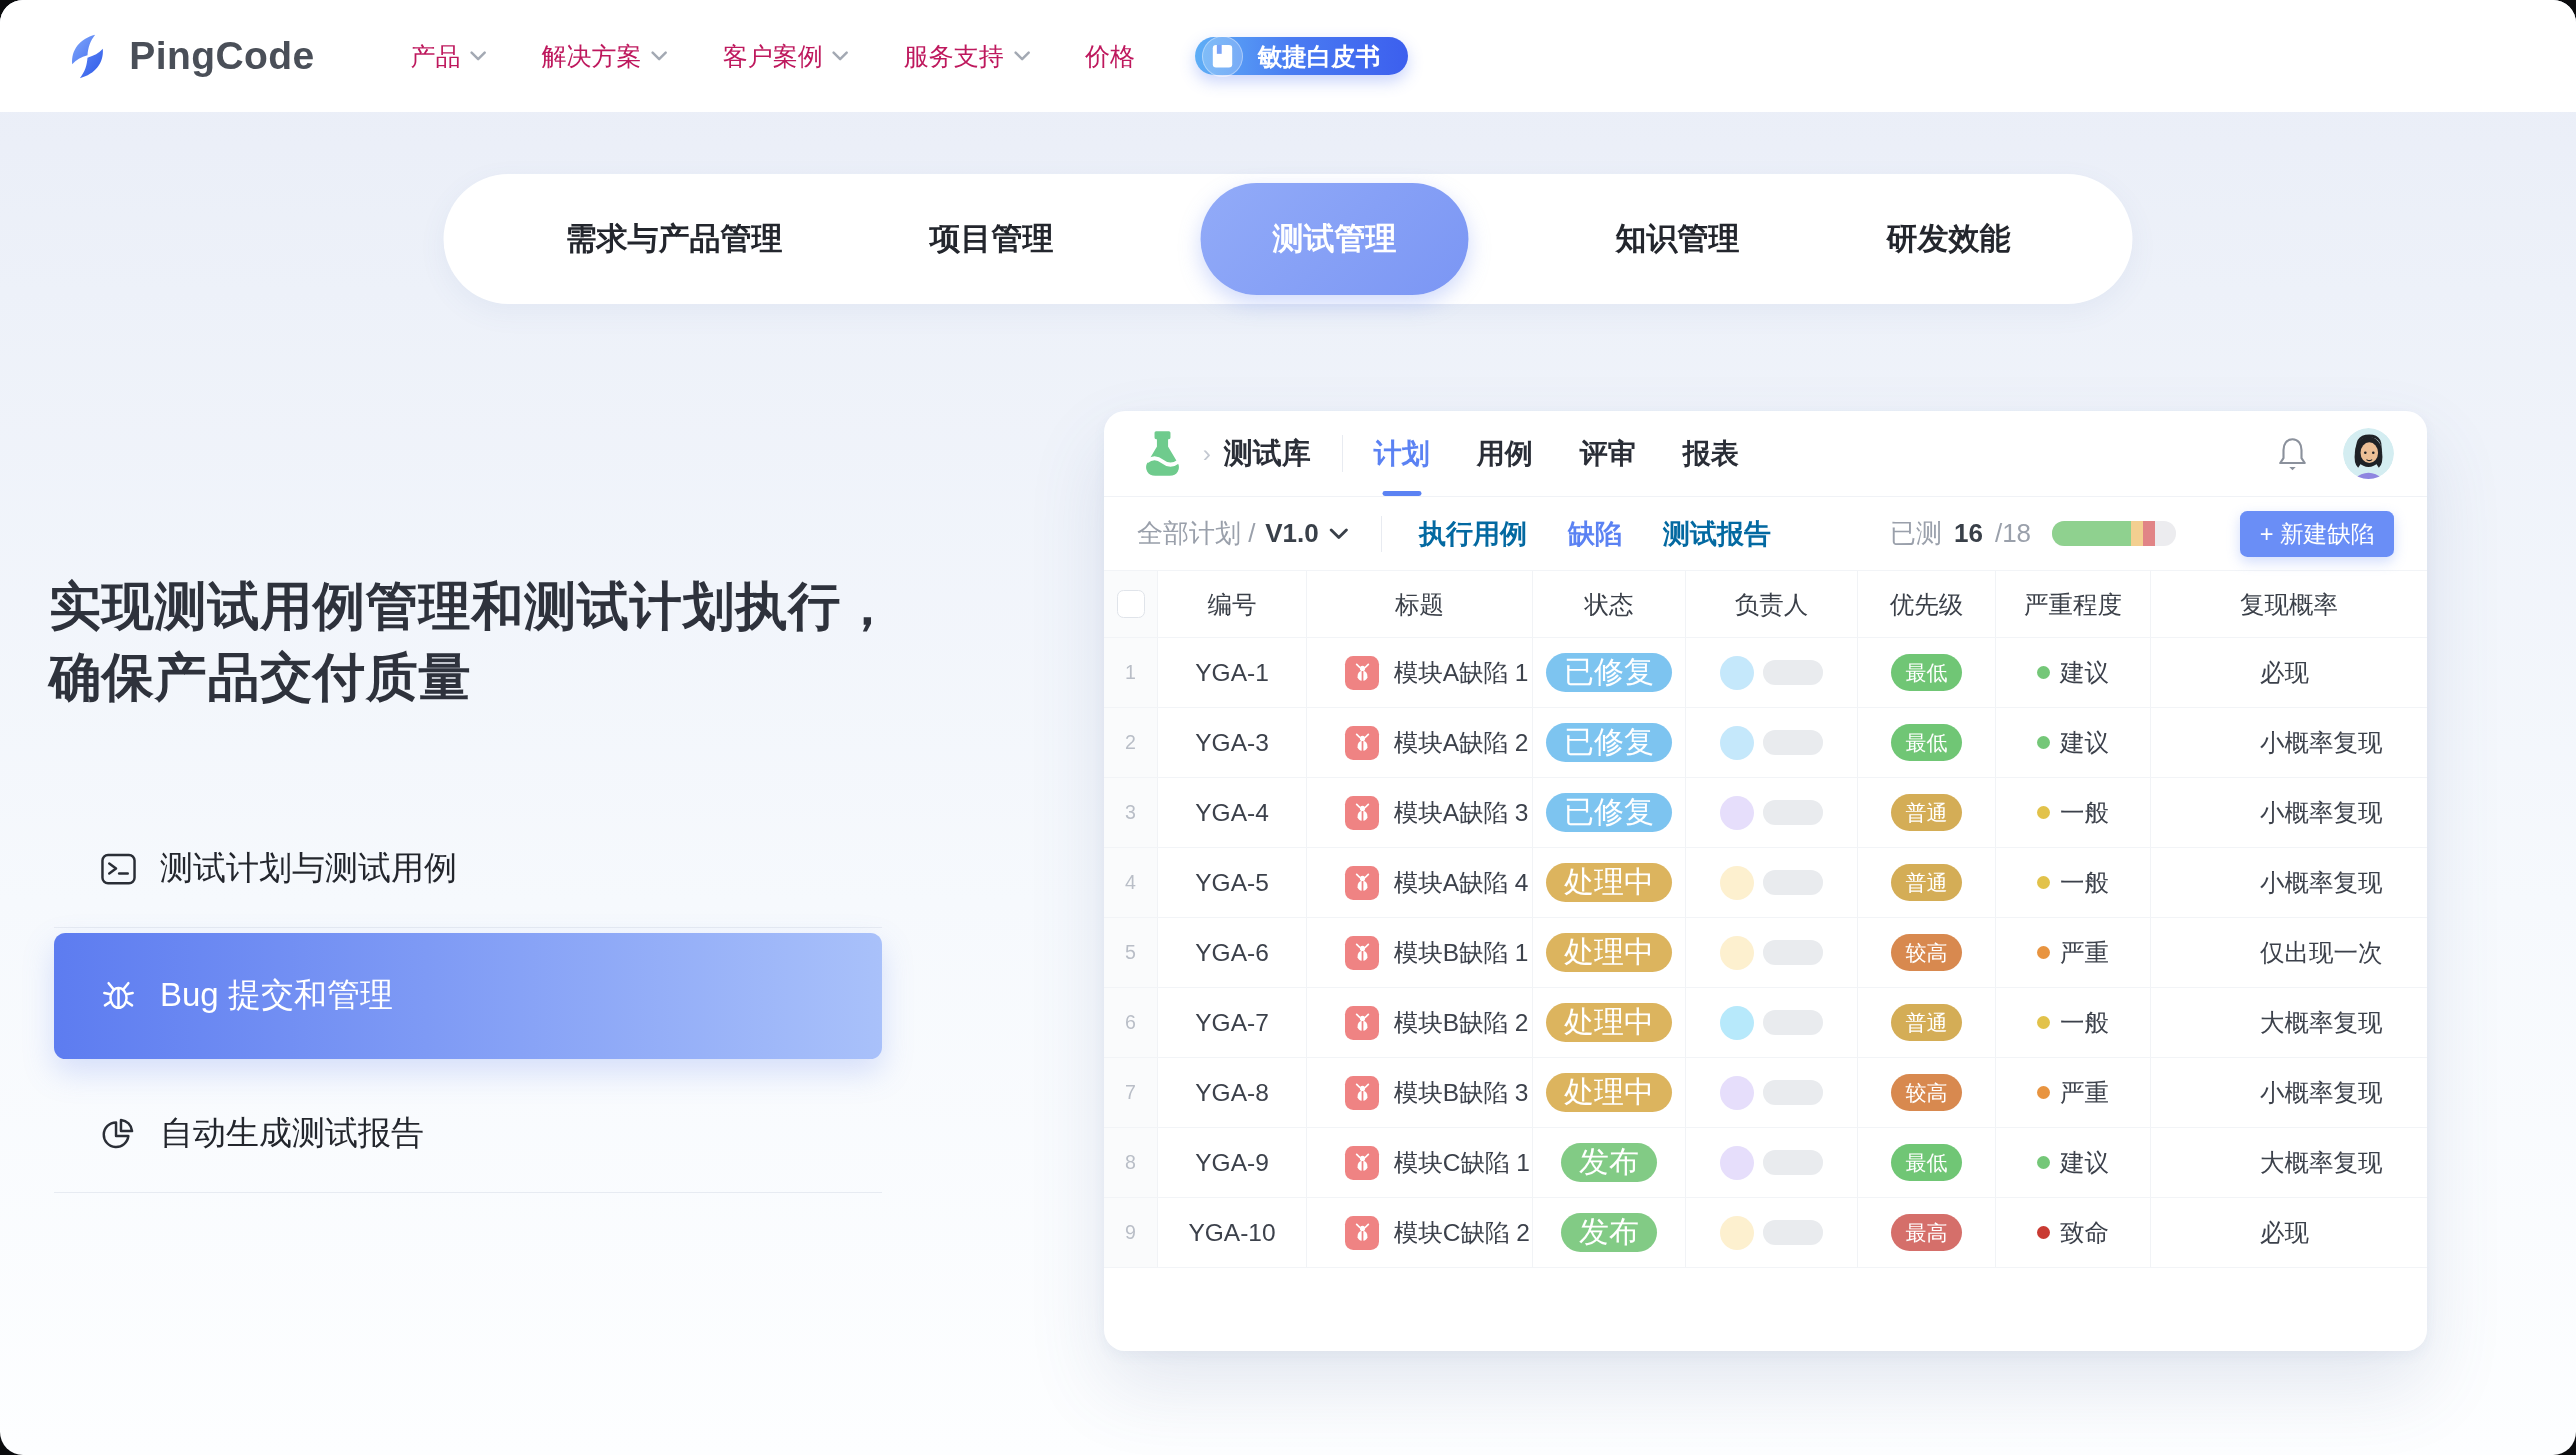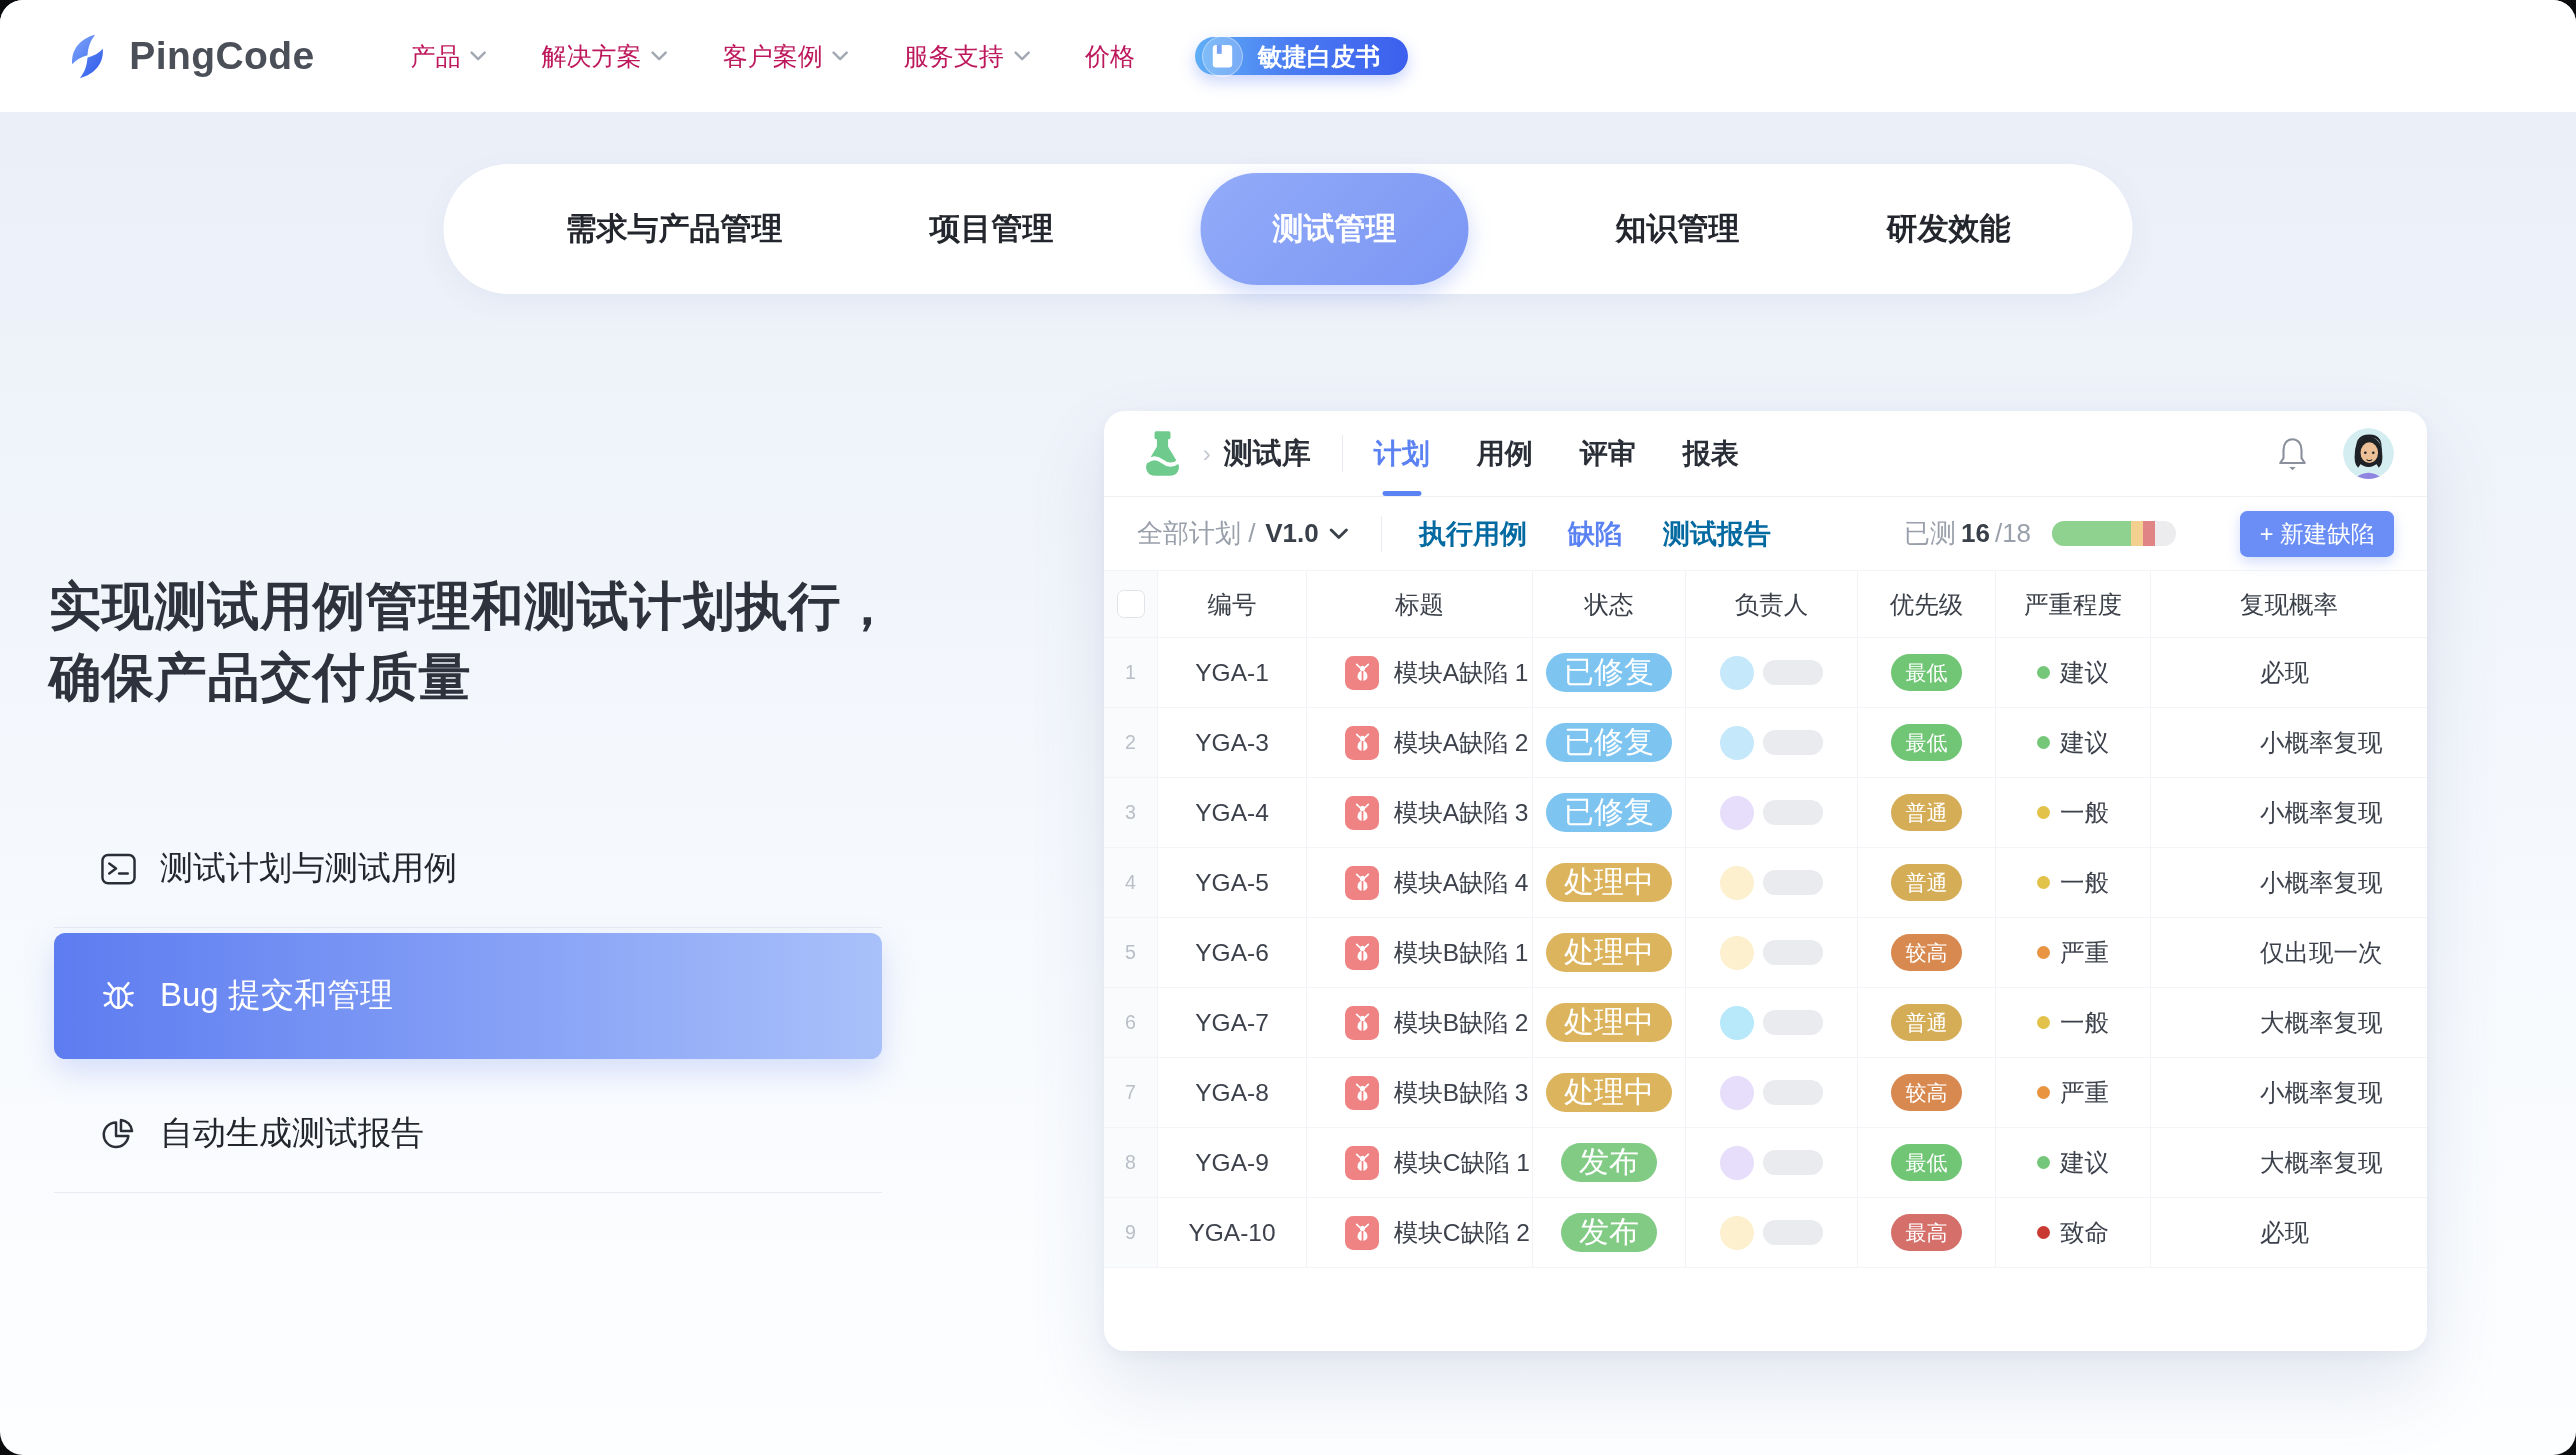--- a/index.html
+++ b/index.html
@@ -33,21 +33,21 @@
       repeating-linear-gradient(90deg,#eceef1 0 34px,#dcdfe3 34px 68px,#e6e8eb 68px 103px),
       repeating-linear-gradient(90deg,#c6c9cf 0 34px,#d6d9dd 34px 68px,#bfc3c9 68px 103px);
     background-size:100% 48%,100% 52%;background-position:top left,bottom left;background-repeat:no-repeat;}
   .btn-login{min-width:160px;height:77px;border-radius:9.8px;border:1.6px solid var(--accent);
     background:#fff;color:var(--accent);font-size:28px;font-weight:500;
     display:flex;align-items:center;justify-content:center;cursor:pointer;}
   .btn-try{min-width:205px;height:77px;border-radius:9.8px;background:var(--button-blue);
     color:#fff;font-size:28px;font-weight:500;display:flex;align-items:center;justify-content:center;cursor:pointer;}
 
   
-  .tabbar{position:absolute;top:164px;left:50%;transform:translateX(-50%);width:1689px;height:130px;
+  .tabbar{position:absolute;top:174px;left:50%;transform:translateX(-50%);width:1689px;height:130px;
     background:#fff;border-radius:73px;display:flex;align-items:center;justify-content:space-between;
     padding:0 122px;box-shadow:0 8.2px 28px rgba(90,110,170,.07);}
   .seg-tab{font-size:31px;font-weight:600;color:#23262d;cursor:pointer;white-space:nowrap;}
   .seg-tab.active{background:linear-gradient(135deg,#92abf8 0%,#7b96f4 100%);color:#fff;
     height:112px;border-radius:57px;display:flex;align-items:center;padding:0 72px;
     box-shadow:0 8.2px 21px rgba(120,148,244,.35);}
 
   
   .hero-title{position:absolute;left:49px;top:571px;width:937px;
     font-size:52px;line-height:1.37;font-weight:800;color:#2e323c;letter-spacing:0.8px;}
@@ -83,21 +83,21 @@
   
   .toolbar{height:73px;display:flex;align-items:center;padding:0 33px;}
   .plan-select{display:flex;align-items:center;gap:9.8px;cursor:pointer;}
   .plan-label{font-size:26px;color:#9aa0ab;}
   .plan-version{font-size:26px;font-weight:600;color:#394049;}
   .tb-vdiv{width:0.8px;height:36px;background:#e8ebf1;margin:0 37px 0 33px;}
   .views{display:flex;align-items:center;gap:41px;}
   .view-item{font-size:27px;font-weight:600;color:#0369a1;cursor:pointer;}
   .view-item.active{color:var(--accent);}
   .tb-right{margin-left:auto;display:flex;align-items:center;}
-  .tested{font-size:26px;color:#9aa0ab;display:flex;align-items:baseline;gap:5px;}
+  .tested{font-size:26px;color:#9aa0ab;display:flex;align-items:baseline;gap:12px;}
   .tested b{font-size:26px;font-weight:700;color:#394049;}
   .progress{width:124px;height:24.5px;border-radius:12.2px;background:var(--progress-track);
     overflow:hidden;display:flex;margin:0 64px 0 21px;}
   .progress span{height:100%;}
   .btn-new{height:46px;min-width:139px;border-radius:7.3px;background:var(--button-blue);color:#fff;
     font-size:23.6px;font-weight:500;display:flex;align-items:center;justify-content:center;
     padding:0 19.6px;cursor:pointer;box-shadow:0 4.9px 13px rgba(106,142,246,.30);}
 
   
   .table{width:100%;}

